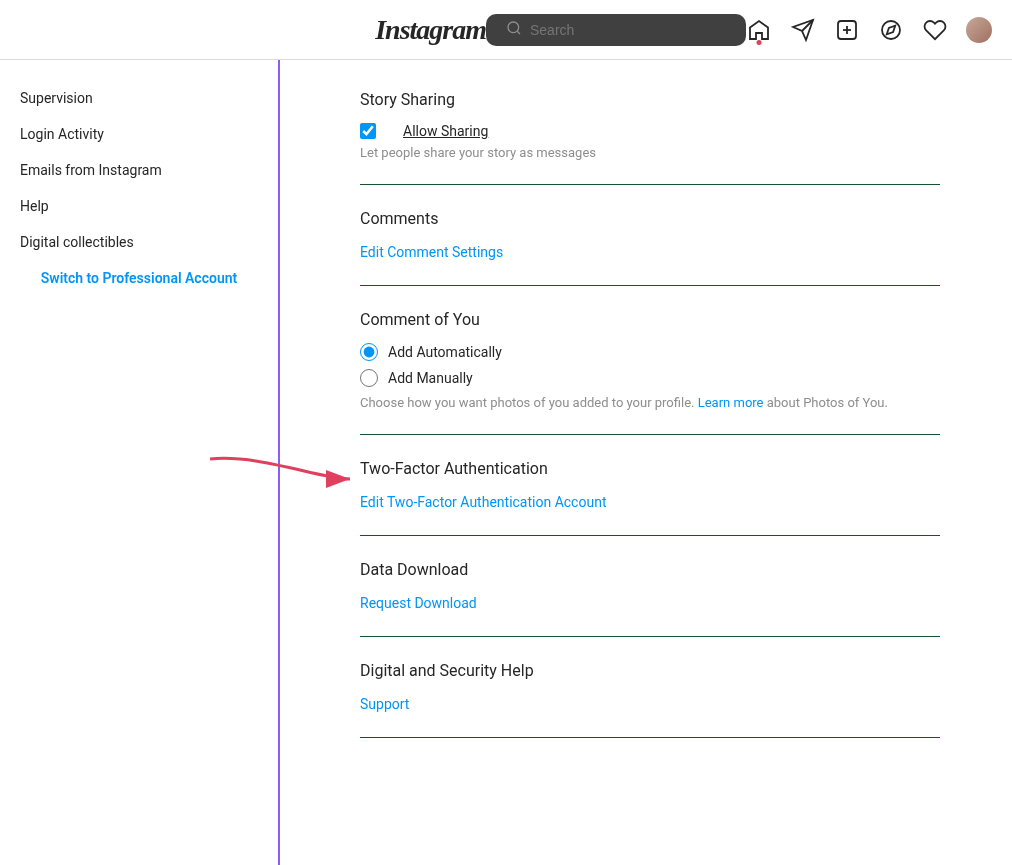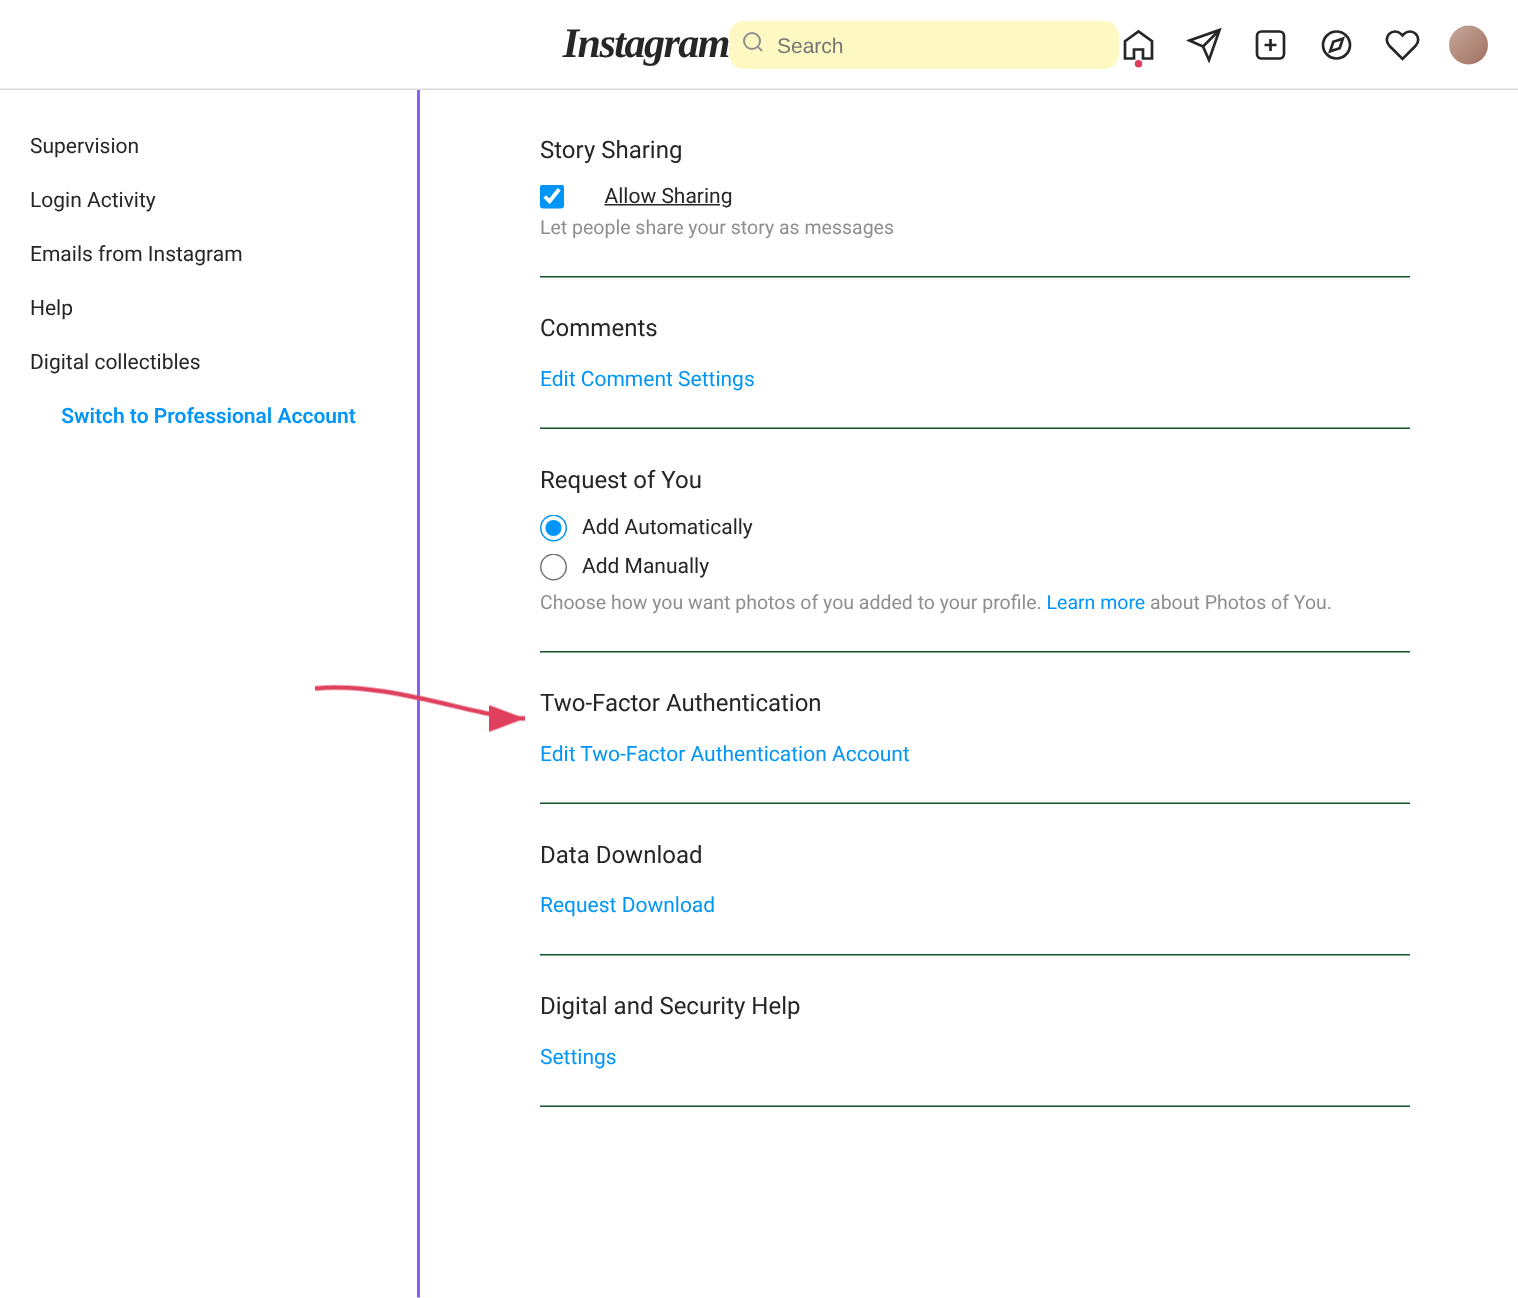--- a/index.html
+++ b/index.html
@@ -21,23 +21,23 @@
     .logo {
       font-family: 'Billabong', cursive;
       font-size: 28px;
       font-weight: 600;
       letter-spacing: -1px;
       font-style: italic;
     }
     .search-bar {
       display: flex;
       align-items: center;
-      background: #fef9c3;
+      background: #404040;
       border-radius: 10px;
-      padding: 6px 8px;
+      padding: 6px 20px;
       width: 260px;
       gap: 8px;
     }
     .search-icon-svg { color: #8e8e8e; }
     .search-input {
       border: none;
       background: transparent;
       font-size: 14px;
       color: #8e8e8e;
       outline: none;
@@ -263,21 +263,21 @@
       </div>
       <div class="section-subtitle">Let people share your story as messages</div>
     </div>
 
     <div class="section">
       <div class="section-title">Comments</div>
       <span class="link-text">Edit Comment Settings</span>
     </div>
 
     <div class="section">
-      <div class="section-title">Request of You</div>
+      <div class="section-title">Comment of You</div>
       <div class="radio-row">
         <input type="radio" class="radio-input" id="add-auto" name="photos" checked="" style="">
         <label class="radio-label" for="add-auto">Add Automatically</label>
       </div>
       <div class="radio-row">
         <input type="radio" class="radio-input" id="add-manual" name="photos" style="">
         <label class="radio-label" for="add-manual">Add Manually</label>
       </div>
       <div class="photos-desc">
         Choose how you want photos of you added to your profile. <span class="learn-more-link">Learn more</span> about Photos of You.
@@ -298,17 +298,17 @@
       <span class="link-text">Edit Two-Factor Authentication Account</span>
     </div>
 
     <div class="section">
       <div class="section-title">Data Download</div>
       <span class="link-text">Request Download</span>
     </div>
 
     <div class="section">
       <div class="section-title">Digital and Security Help</div>
-      <span class="link-text">Settings</span>
+      <span class="link-text">Support</span>
     </div>
 
   </main>
 </div>
 
 </body></html>

